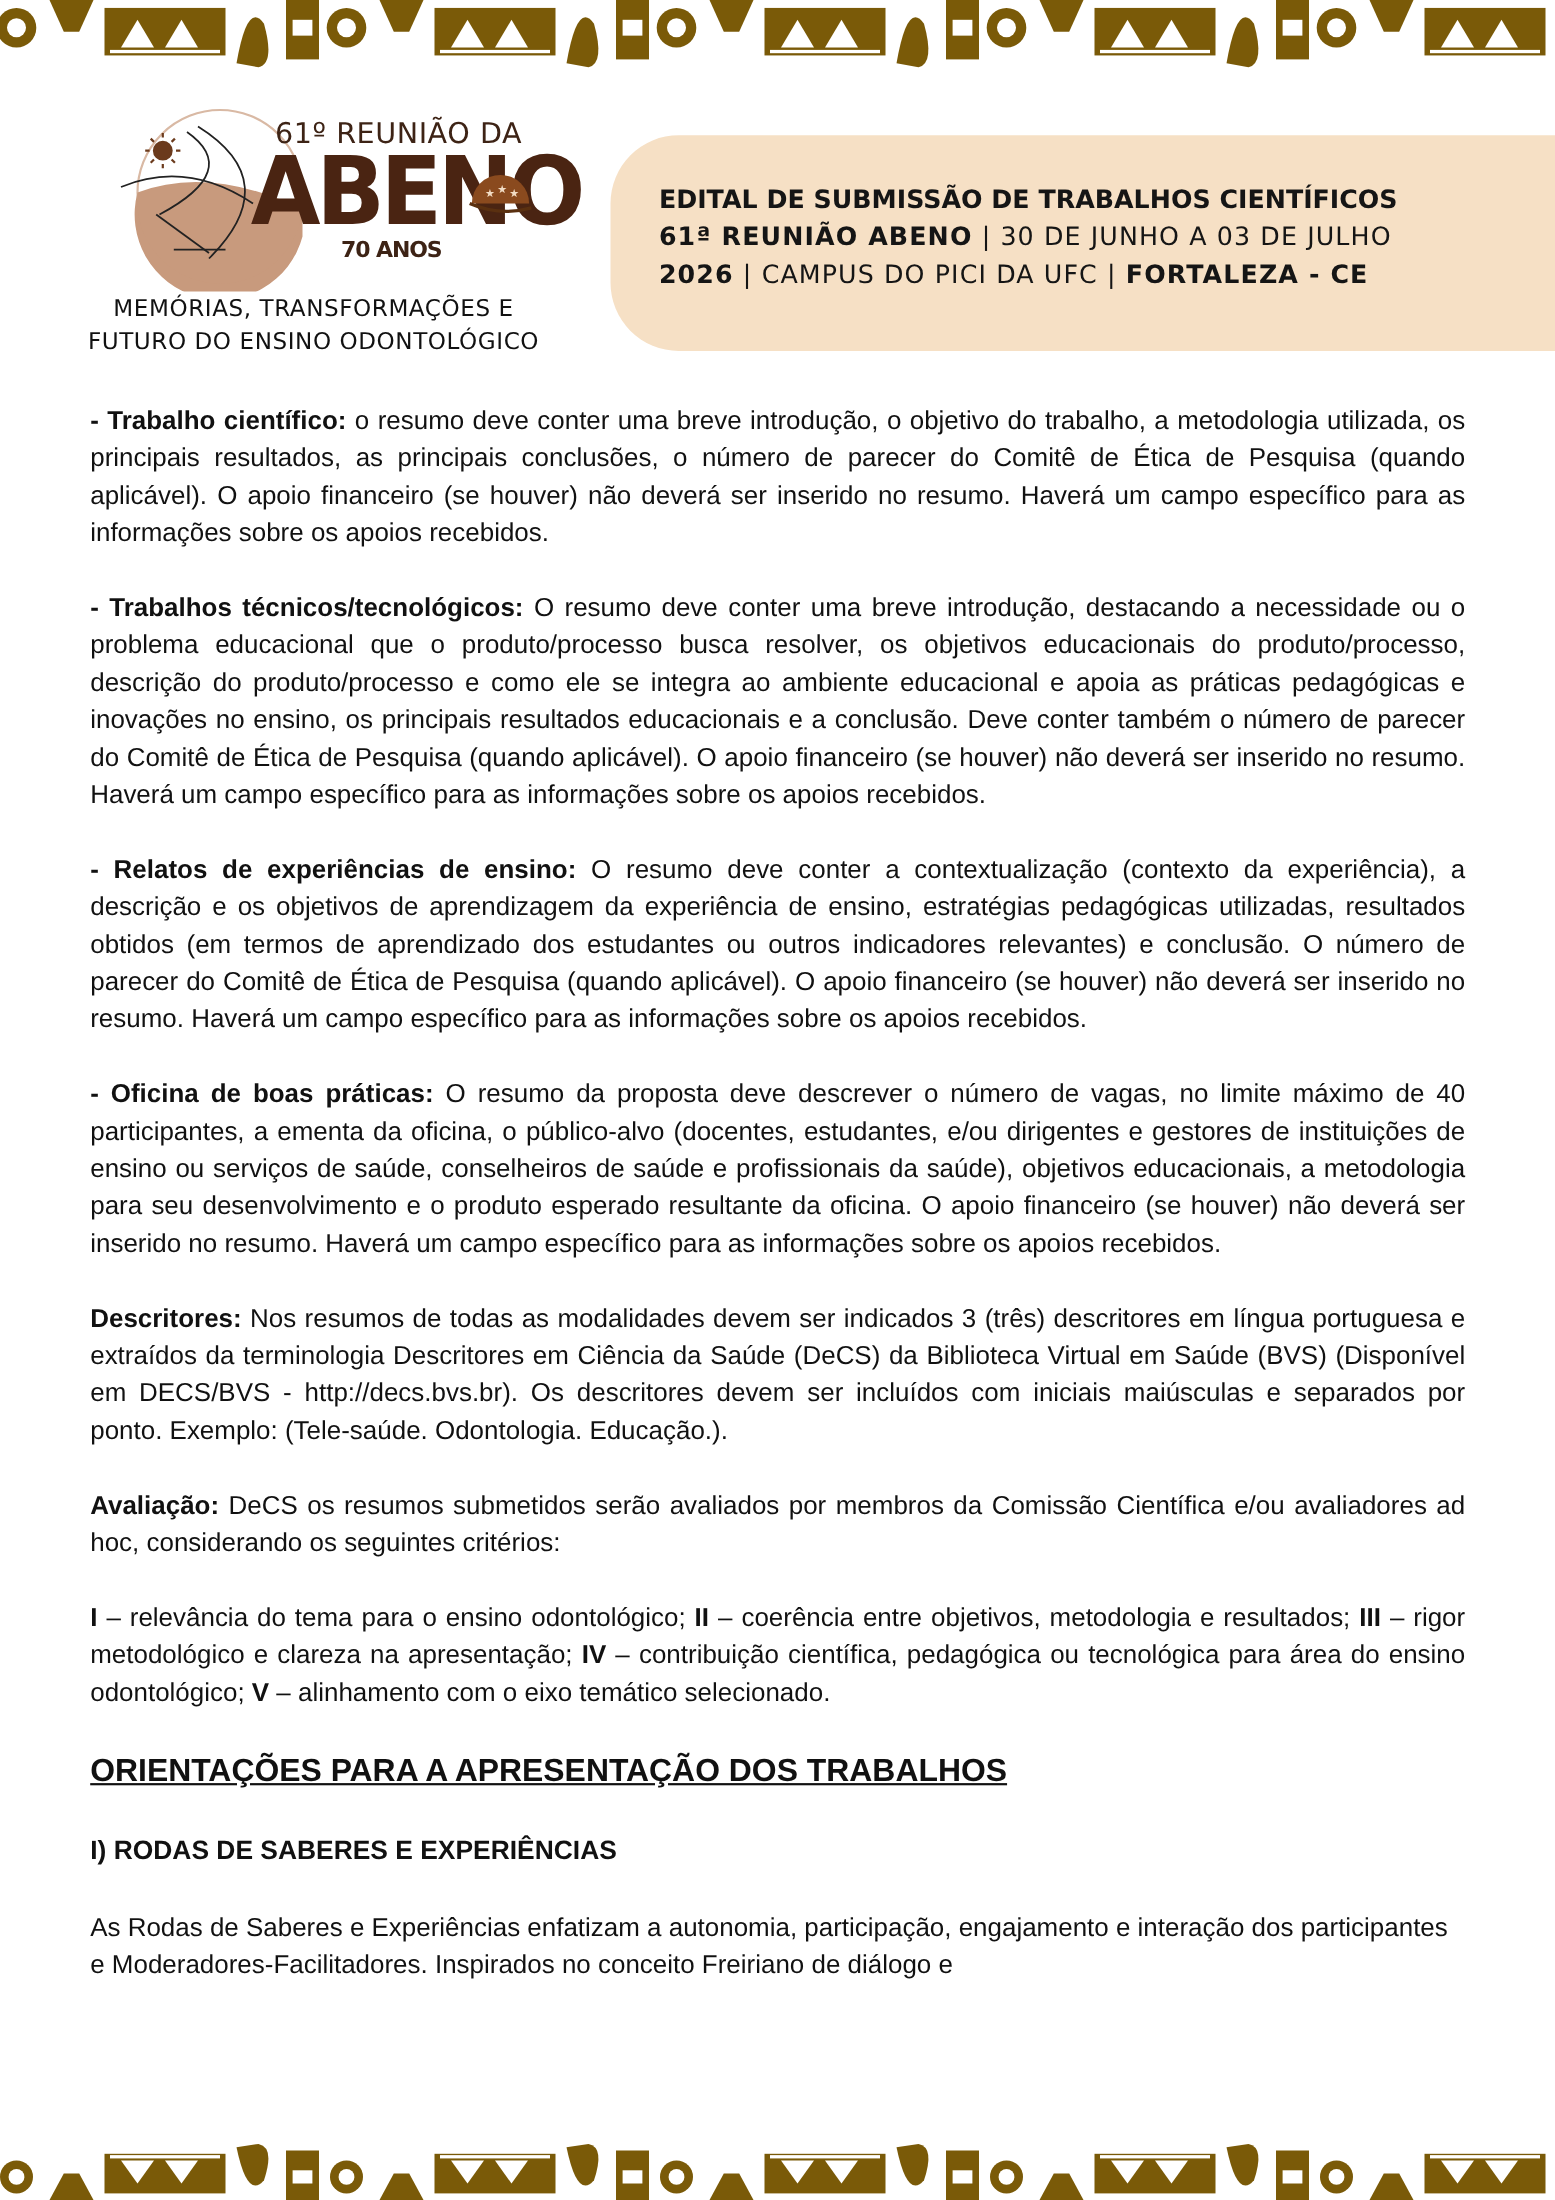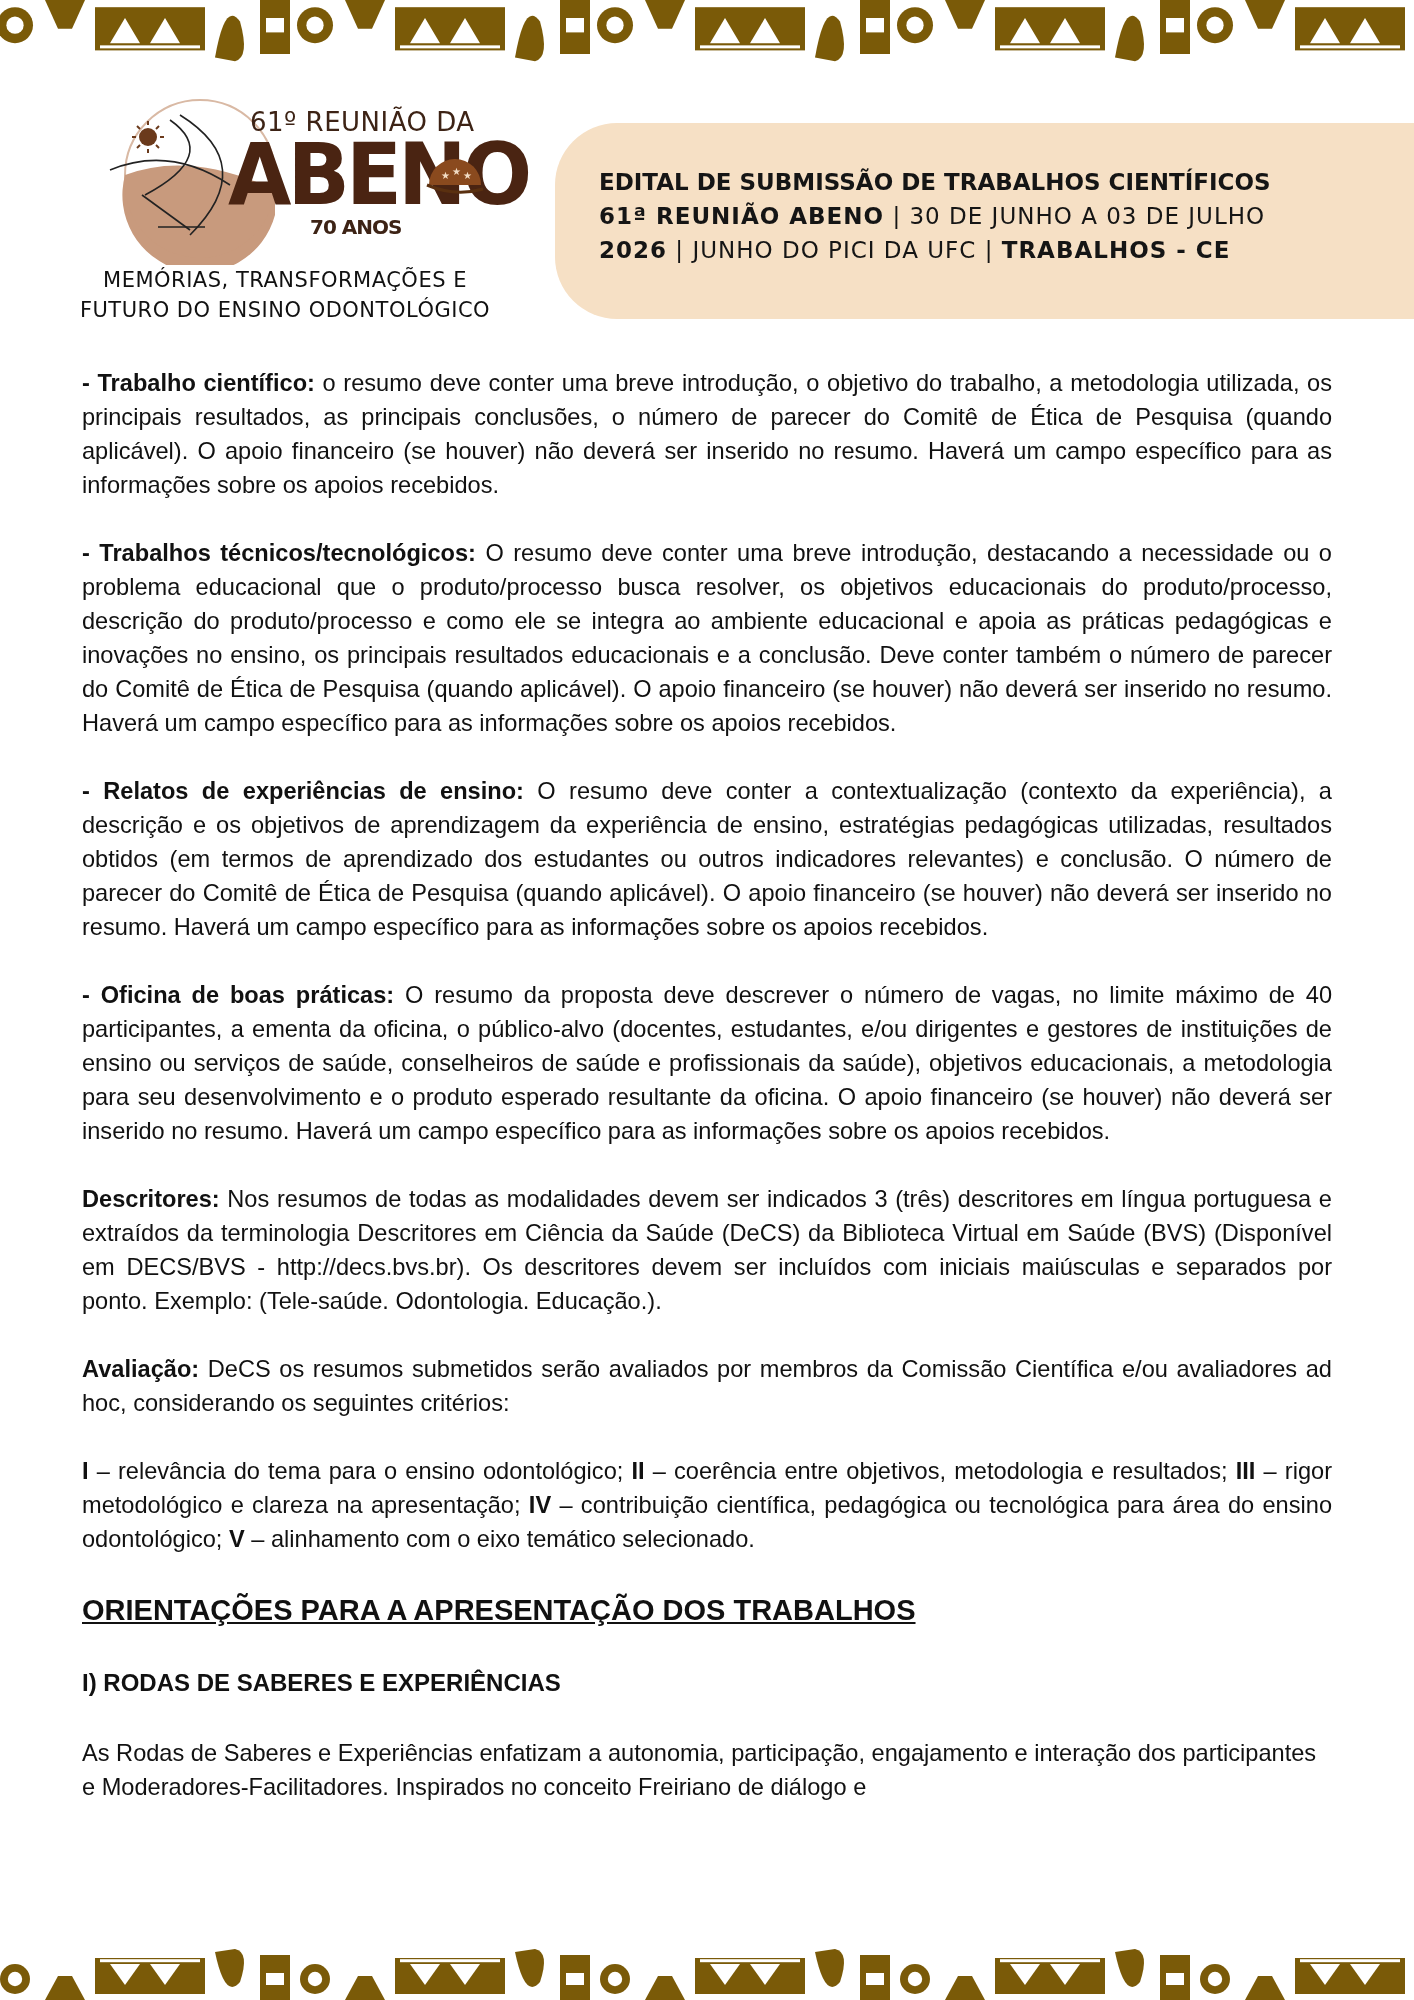--- a/index.html
+++ b/index.html
@@ -135,21 +135,21 @@
   </div>
 </div>
 
 <div class="header-box">
   <div class="header-text">
     <div class="l1">EDITAL DE SUBMISSÃO DE TRABALHOS CIENTÍFICOS</div>
     <div>
       <b>61ª REUNIÃO ABENO</b><span> | </span><span> 30 DE JUNHO A 03 DE JULHO</span>
     </div>
     <div>
-      <b>2026</b><span> | JUNHO DO PICI DA UFC | </span><b>TRABALHOS - CE</b>
+      <b>2026</b><span> | CAMPUS DO PICI DA UFC | </span><b>FORTALEZA - CE</b>
     </div>
   </div>
 </div>
 
 <div class="content">
   <p><b>- Trabalho científico:</b><span> o resumo deve conter uma breve introdução, o objetivo do trabalho, a metodologia utilizada, os principais resultados, as principais conclusões, o número de parecer do Comitê de Ética de Pesquisa (quando aplicável). O apoio financeiro (se houver) não deverá ser inserido no resumo. Haverá um campo específico para as informações sobre os apoios recebidos.</span></p>
 
   <p><b>- Trabalhos técnicos/tecnológicos:</b><span> O resumo deve conter uma breve introdução, destacando a necessidade ou o problema educacional que o produto/processo busca resolver, os objetivos educacionais do produto/processo, descrição do produto/processo e como ele se integra ao ambiente educacional e apoia as práticas pedagógicas e inovações no ensino, os principais resultados educacionais e a conclusão. Deve conter também o número de parecer do Comitê de Ética de Pesquisa (quando aplicável). O apoio financeiro (se houver) não deverá ser inserido no resumo. Haverá um campo específico para as informações sobre os apoios recebidos.</span></p>
 
   <p><b>- Relatos de experiências de ensino:</b><span> O resumo deve conter a contextualização (contexto da experiência), a descrição e os objetivos de aprendizagem da experiência de ensino, estratégias pedagógicas utilizadas, resultados obtidos (em termos de aprendizado dos estudantes ou outros indicadores relevantes) e conclusão. O número de parecer do Comitê de Ética de Pesquisa (quando aplicável). O apoio financeiro (se houver) não deverá ser inserido no resumo. Haverá um campo específico para as informações sobre os apoios recebidos.</span></p>

